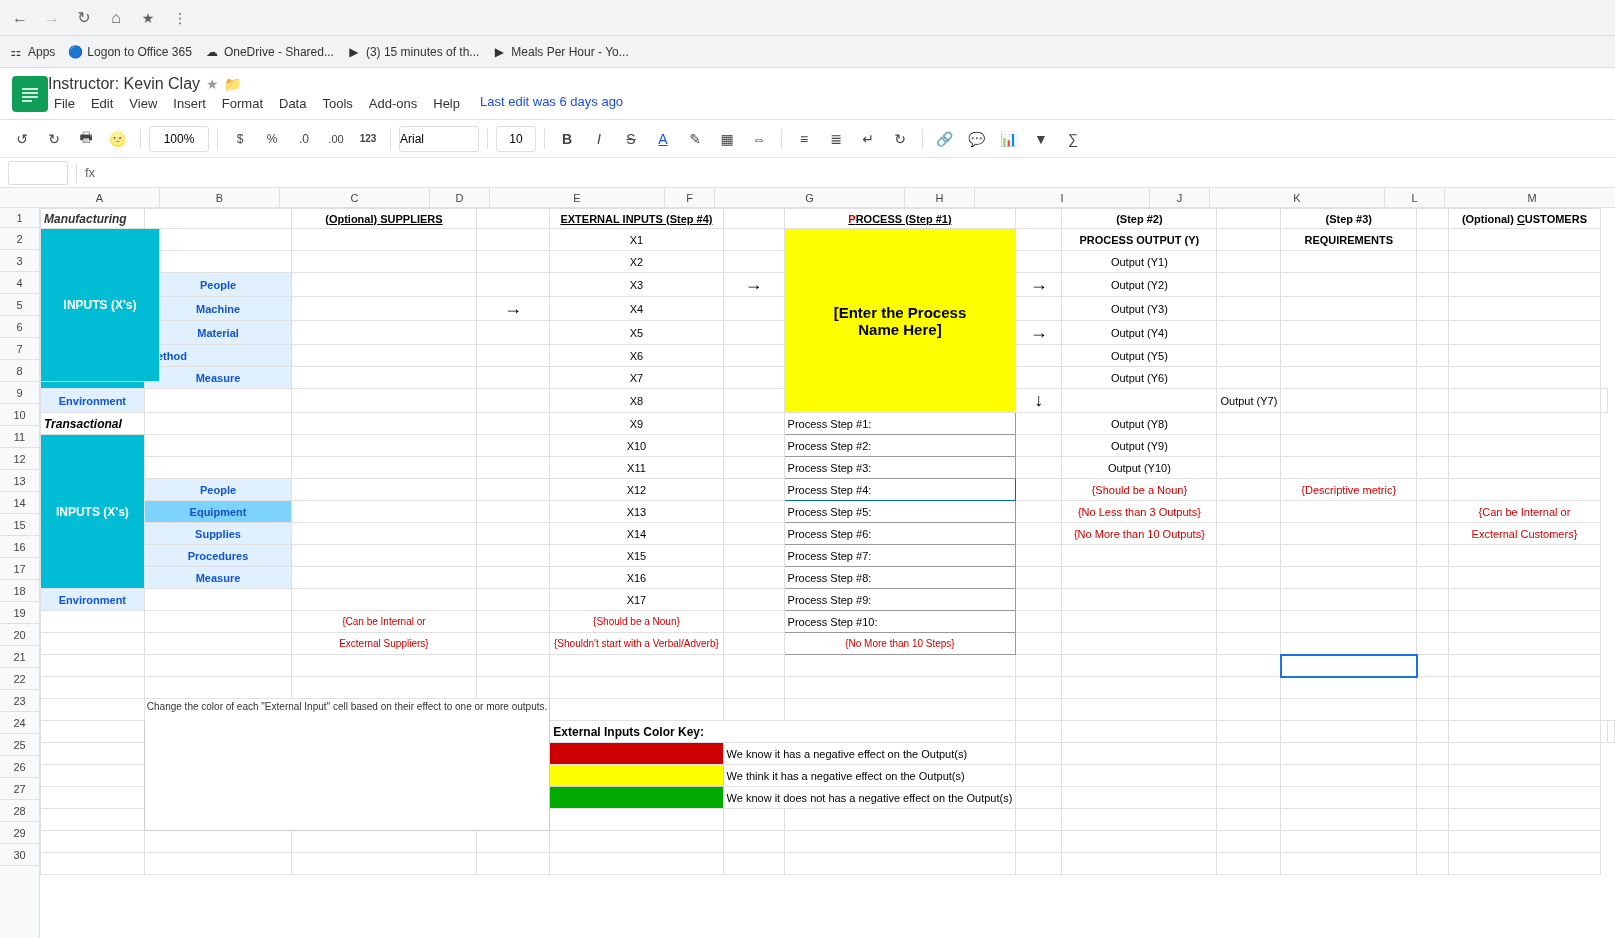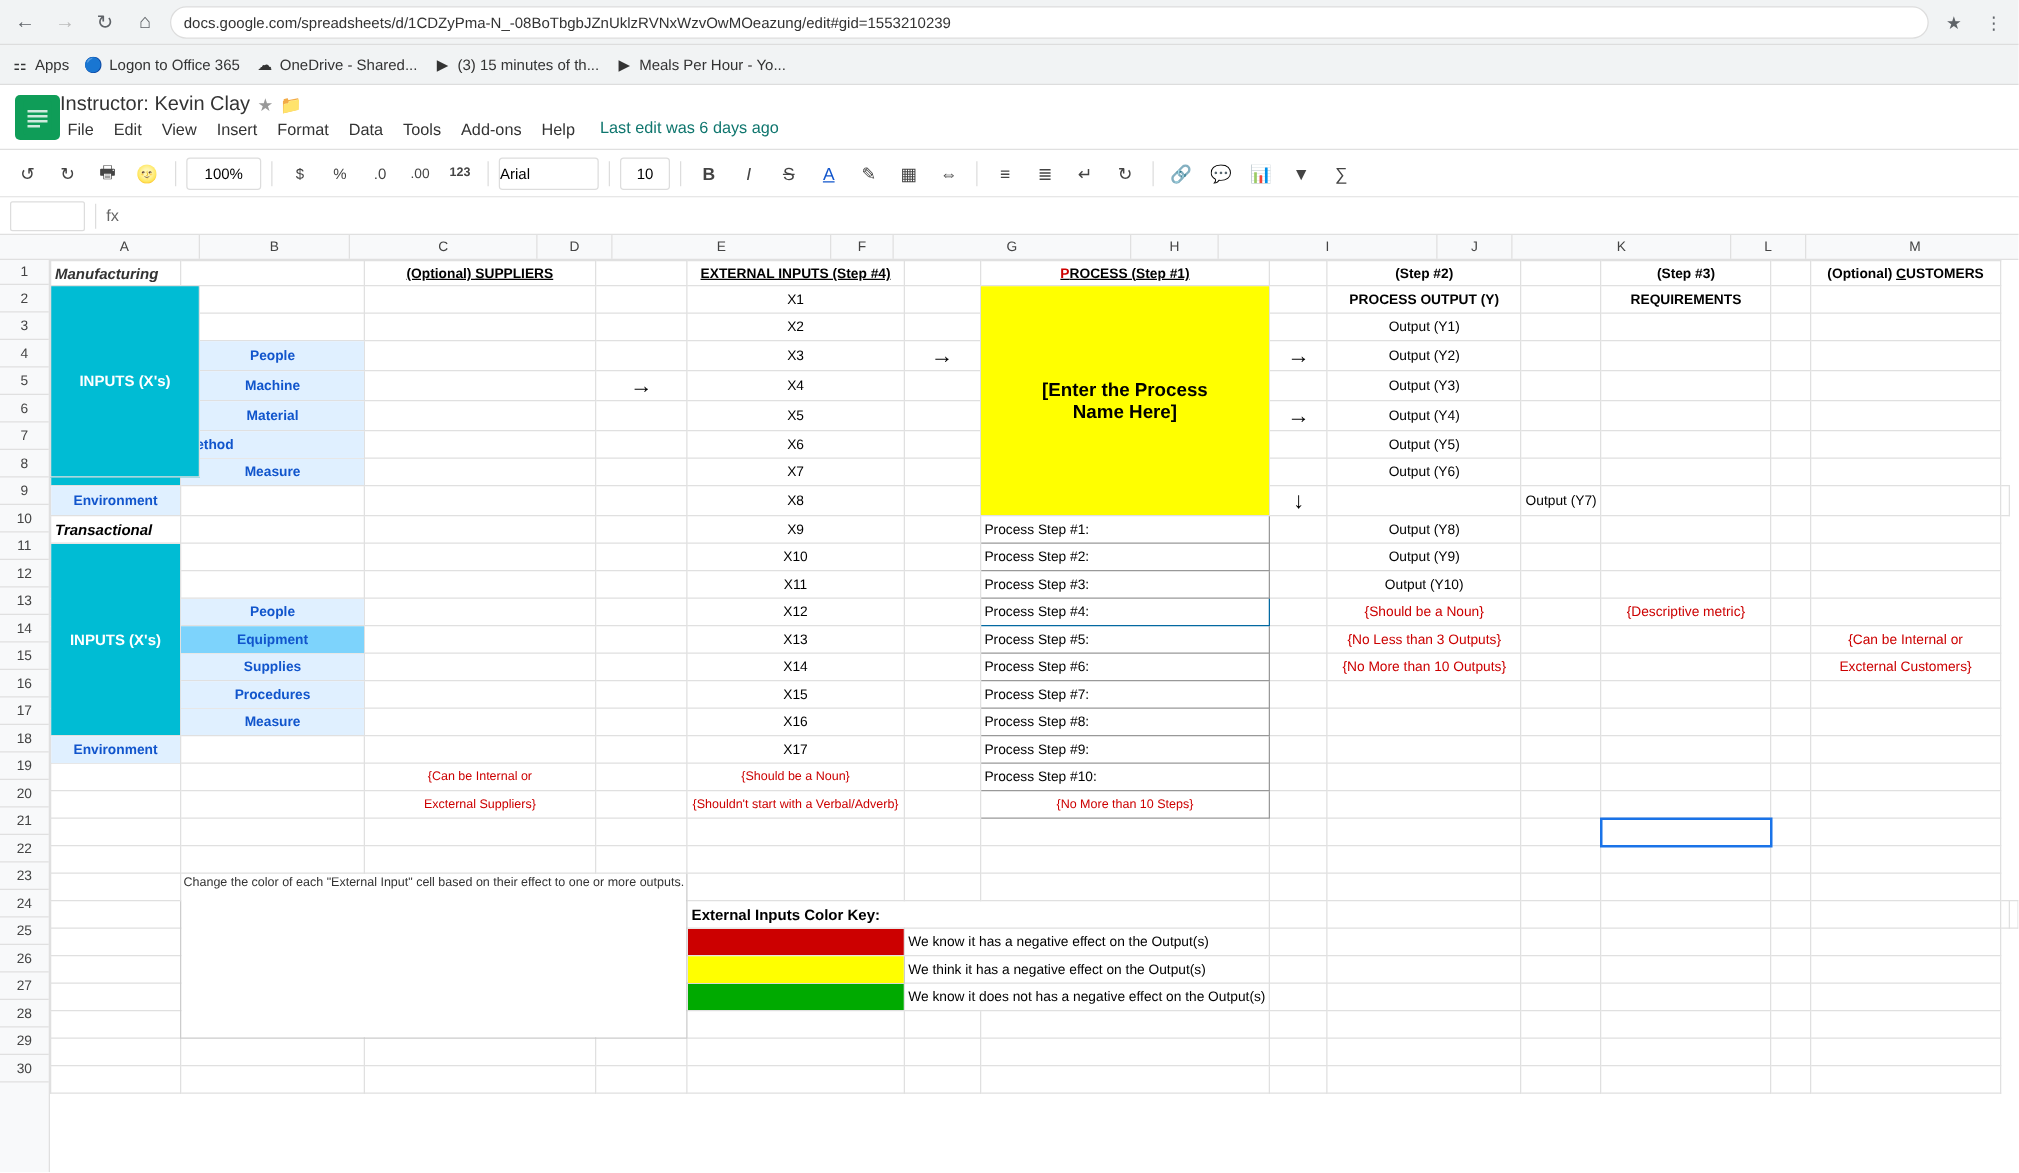--- a/index.html
+++ b/index.html
@@ -72,23 +72,20 @@
     .bg-yellow { background: #ffff00; }
   </style>
 </head>
 <body>
 
 <div class="browser-bar">
   <div class="browser-nav-btn">←</div>
   <div class="browser-nav-btn disabled">→</div>
   <div class="browser-nav-btn">↻</div>
   <div class="browser-nav-btn">⌂</div>
-  <div class="address-bar">
-    <span style="color:#333;font-size:12px;">docs.google.com/spreadsheets/d/1CDZyPma-N_-08BoTbgbJZnUklzRVNxWzvOwMOeazung/edit#gid=1553210239</span>
-  </div>
   <div class="browser-action-btn">★</div>
   <div class="browser-action-btn">⋮</div>
 </div>
 
 <div class="bookmarks-bar">
   <div class="bookmark-item">
     <span class="bookmark-icon">⚏</span>
     <span>Apps</span>
   </div>
   <div class="bookmark-item">
@@ -128,21 +125,21 @@
     <div class="app-menu">
       <span class="menu-item">File</span>
       <span class="menu-item">Edit</span>
       <span class="menu-item">View</span>
       <span class="menu-item">Insert</span>
       <span class="menu-item">Format</span>
       <span class="menu-item">Data</span>
       <span class="menu-item">Tools</span>
       <span class="menu-item">Add-ons</span>
       <span class="menu-item">Help</span>
-      <span style="margin-left:10px;color:#0f766e;">Last edit was 6 days ago</span>
+      <span style="margin-left:10px;color:#1d4ed8;">Last edit was 6 days ago</span>
     </div>
   </div>
 </div>
 
 <div class="toolbar">
   <div class="toolbar-btn">↺</div>
   <div class="toolbar-btn">↻</div>
   <div class="toolbar-btn">🖶</div>
   <div class="toolbar-btn">🌝</div>
   <div class="toolbar-separator"></div>

